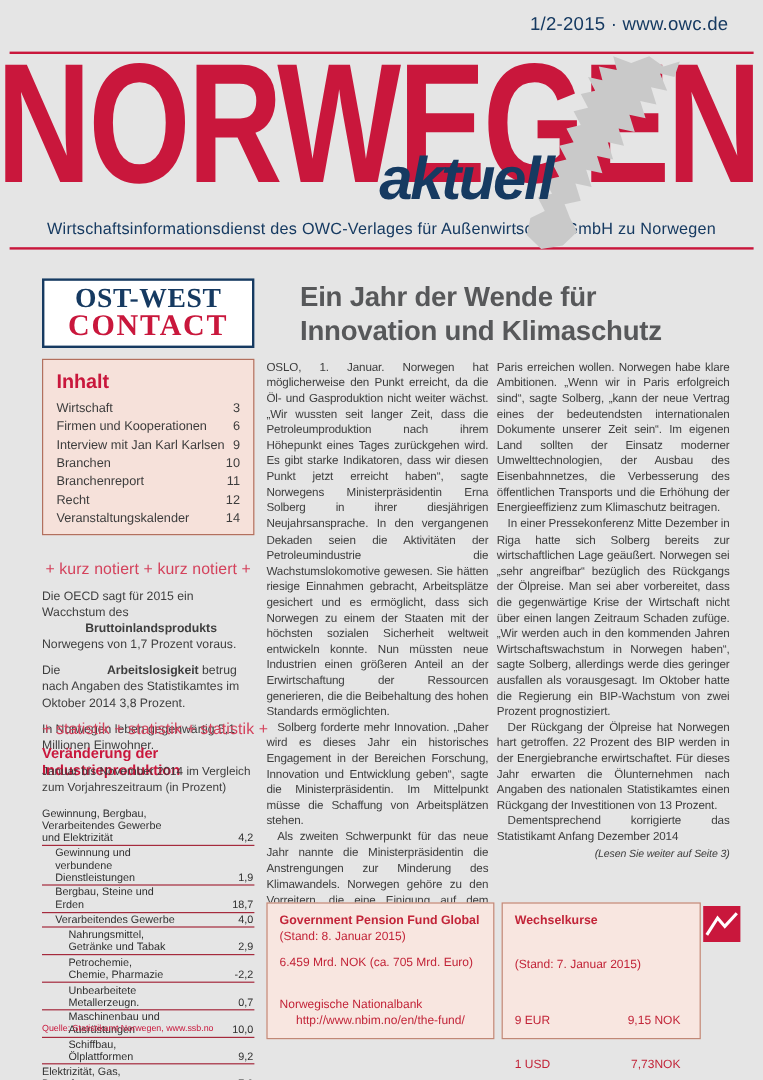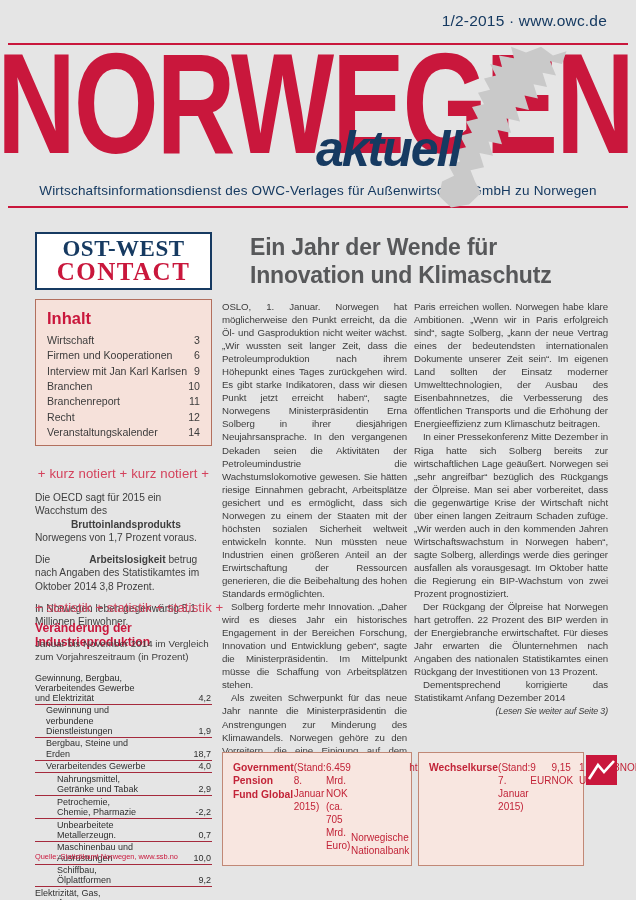--- a/index.html
+++ b/index.html
@@ -87,24 +87,24 @@
   .col1 { left:222px; width:185px; }
   .col2 { left:414px; width:194px; }
   .bodycol p { margin:0; }
   .bodycol p.ind { text-indent:9px; }
   .continuation { text-align:right; font-style:italic; font-size:8.8px; margin-top:2px; color:#3d3d3d; }
 
   
   .infobox {
     position:absolute; top:752px; height:114px; background:#f8e6e0;
     border:1px solid #c18876; color:#c22438; font-size:10px; line-height:1.3;
-    padding:8px 10px; display:flex; flex-direction:row;
+    padding:8px 10px; display:flex; flex-direction:column;
   }
   .fund-box { left:222px; width:190px; }
-  .fx-box { left:418px; width:166px; }
+  .fx-box { left:418px; width:166px;gap:24px; }
   .ib-title { font-weight:bold; font-size:10.3px; }
   .ib-date { margin-bottom:9px; }
   .ib-value { margin-bottom:6px; }
   .fx-row { display:flex; justify-content:space-between; padding-right:6px; }
   .ib-org { margin-top:auto; }
   .ib-url { text-align:center; }
 
   .chart-icon {
     position:absolute; left:586px; top:755px; width:31px; height:30px;
     background:#c9173c; display:flex; align-items:center; justify-content:center;

